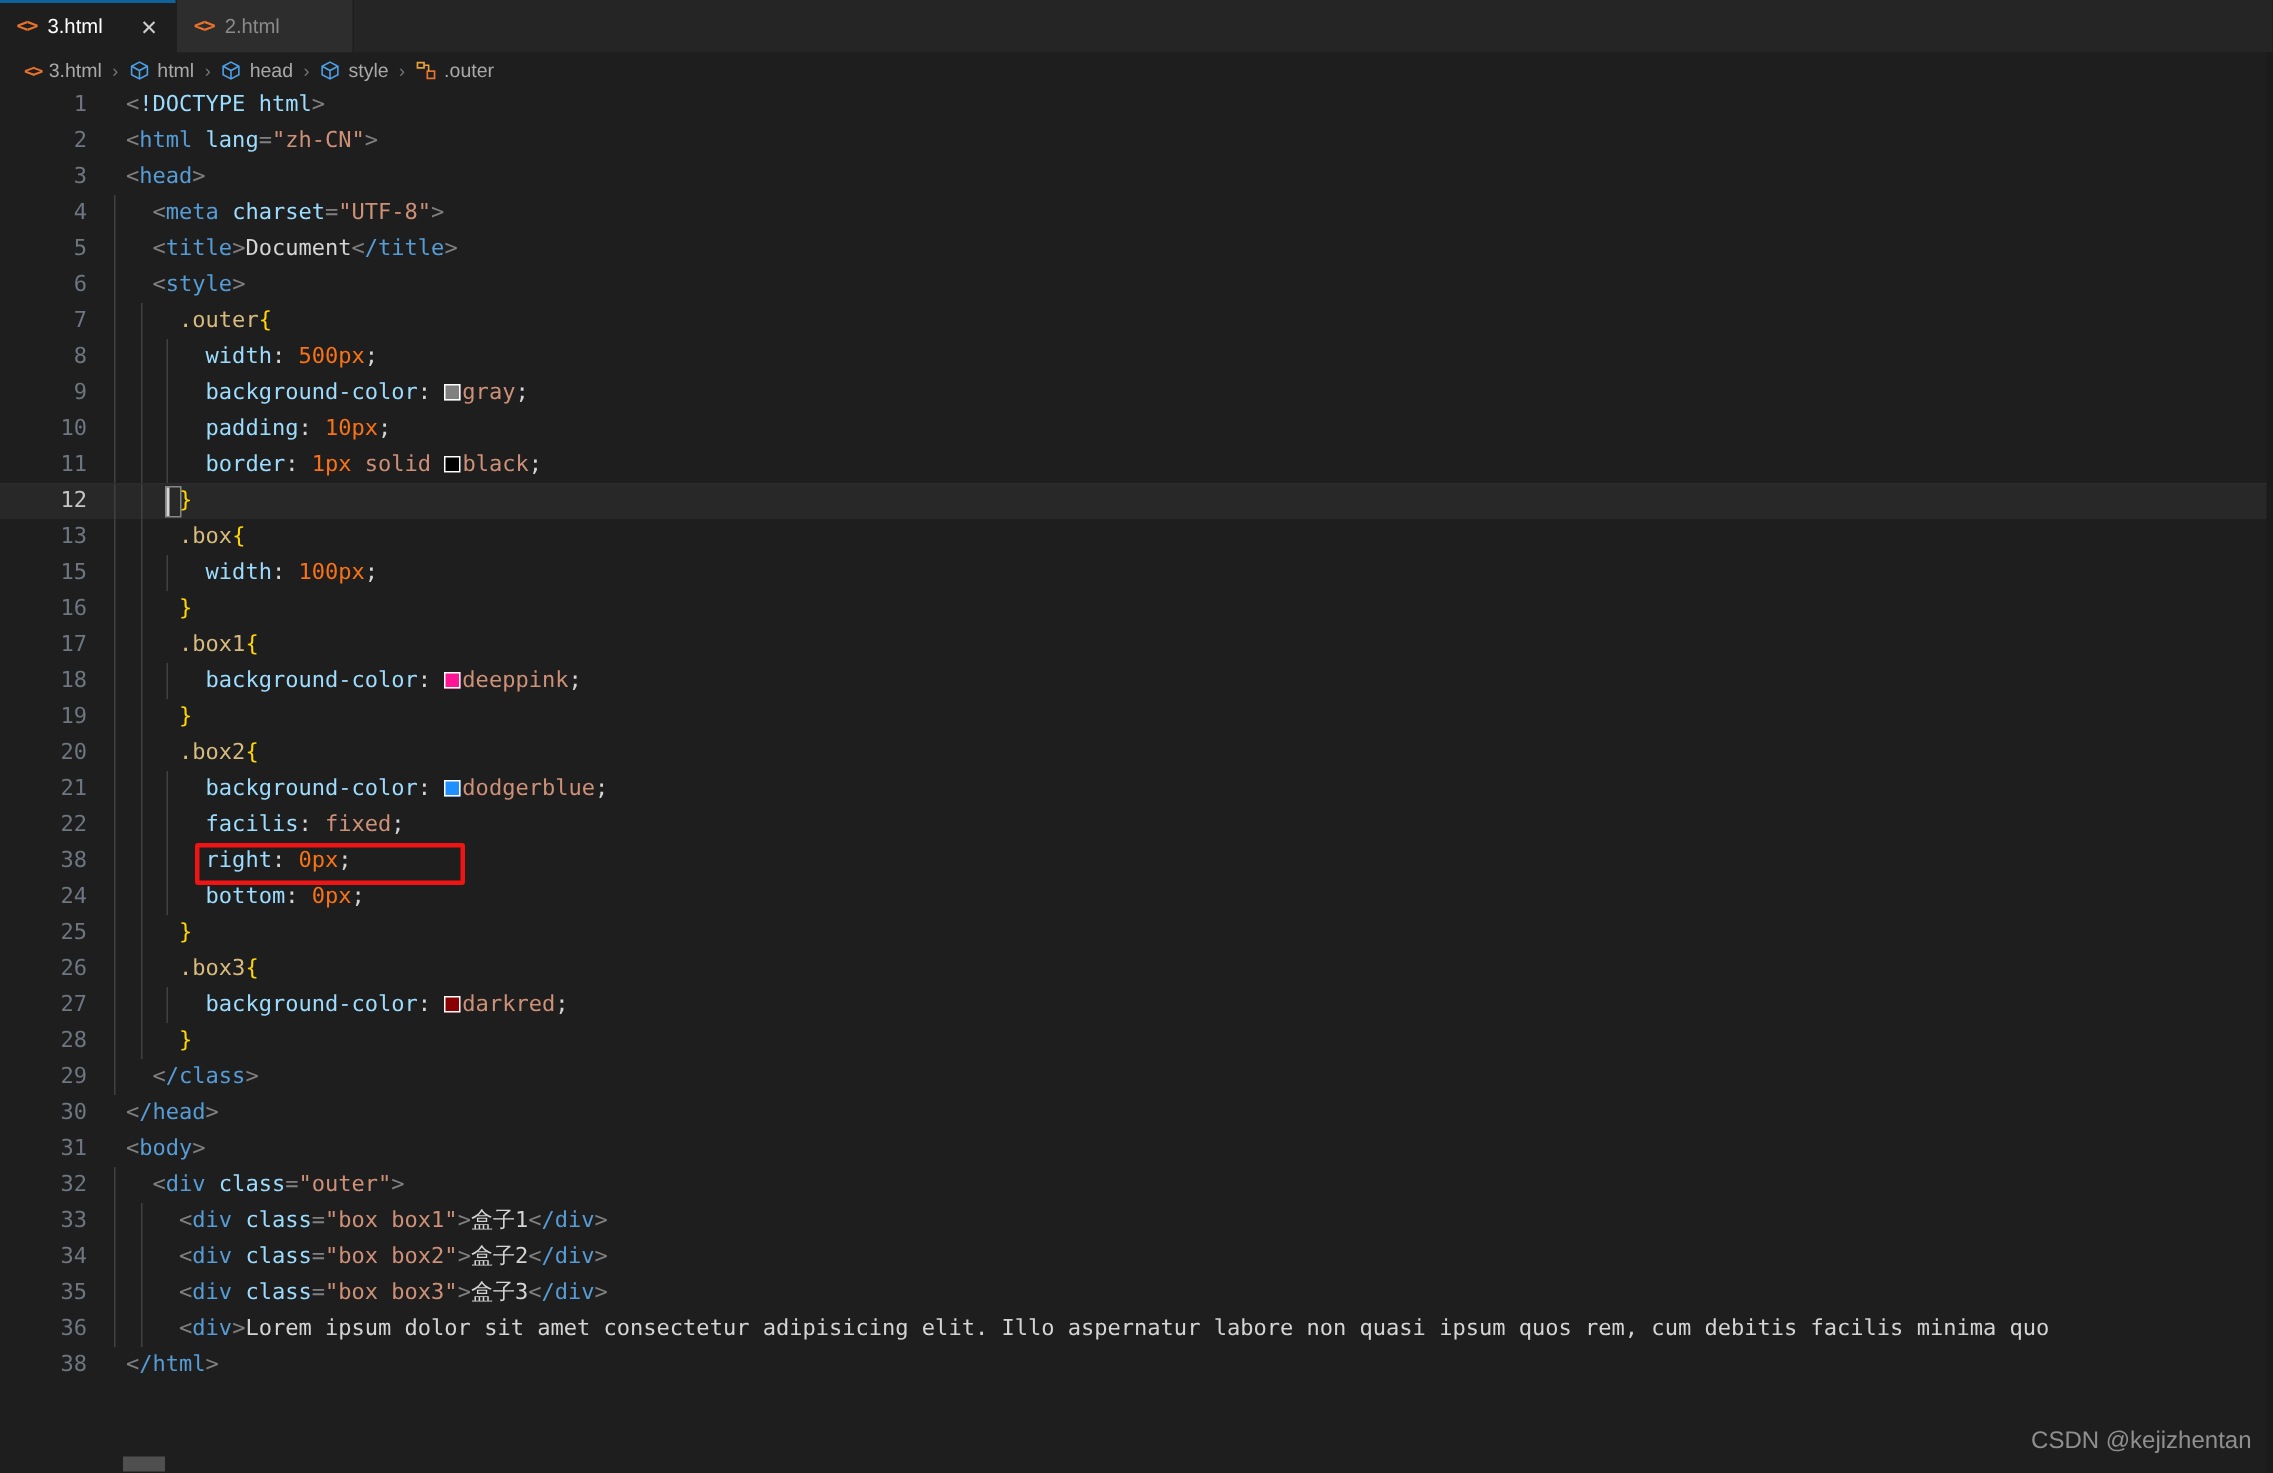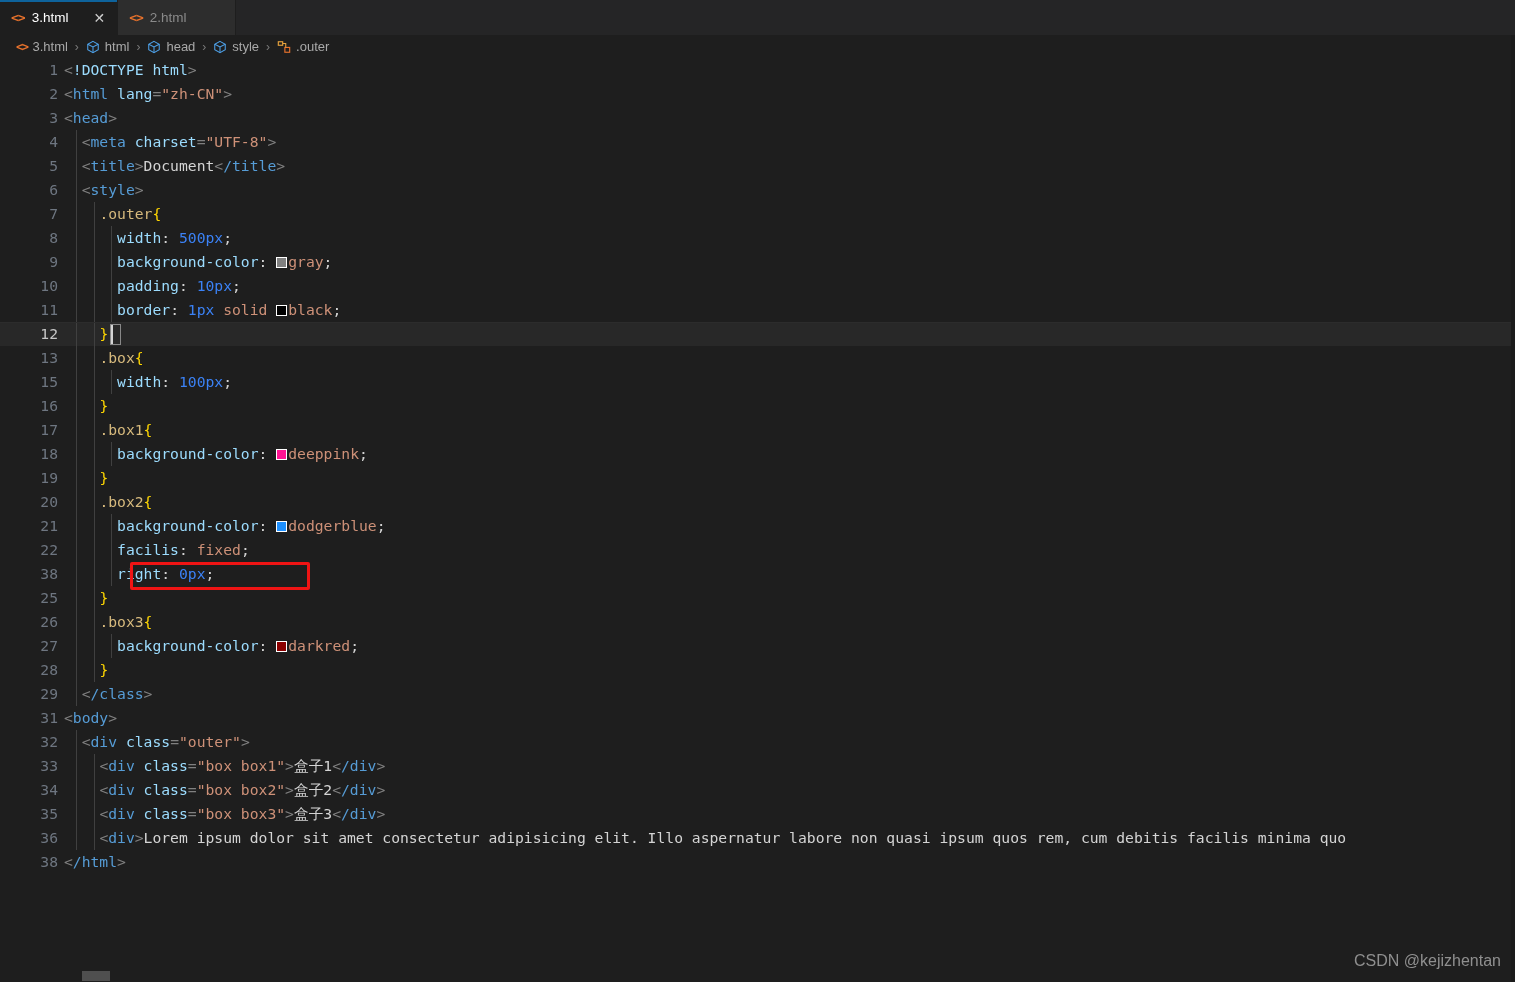--- a/index.html
+++ b/index.html
@@ -120,40 +120,40 @@
   }
   .ln {
     position: absolute; left: 0; top: 0;
     width: 58px; text-align: right;
     color: #6e7681;
     font-size: 14.7px;
     user-select: none;
   }
   .row.active .ln { color: #c6c6c6; }
   .code {
-    position: absolute; left: 64px; top: 0;
+    position: absolute; left: 84px; top: 0;
     white-space: pre;
   }
 
   
   .guide {
     position: absolute; top: 0; width: 1px; height: 24px;
     background: #404040;
   }
 
   
   .t-brk  { color: #808080; }
   .t-tag  { color: #569cd6; }
   .t-attr { color: #9cdcfe; }
   .t-str  { color: #ce9178; }
   .t-txt  { color: #d4d4d4; }
   .t-brace{ color: #ffd700; }
   .t-prop { color: #9cdcfe; }
   .t-val  { color: #ce9178; }
-  .t-num  { color: #3b82f6; }
+  .t-num  { color: #f97316; }
   .t-punc { color: #d4d4d4; }
   .t-cls  { color: #d7ba7d; }
 
   .swatch {
     display: inline-block;
     width: 11px; height: 11px;
     border: 1px solid #ffffff;
     vertical-align: -1px;
     margin-right: 1px;
   }
@@ -289,25 +289,27 @@
         <div class="row"><span class="ln">13</span><span class="guide" style="left: 76px;"></span><span class="guide" style="left: 93.68px;"></span><span class="code">    <span class="t-cls">.box</span><span class="t-brace">{</span></span></div>
         <div class="row"><span class="ln">15</span><span class="guide" style="left: 76px;"></span><span class="guide" style="left: 93.68px;"></span><span class="guide" style="left: 111.36px;"></span><span class="code">      <span class="t-prop">width</span><span class="t-punc">: </span><span class="t-num">100px</span><span class="t-punc">;</span></span></div>
         <div class="row"><span class="ln">16</span><span class="guide" style="left: 76px;"></span><span class="guide" style="left: 93.68px;"></span><span class="code">    <span class="t-brace">}</span></span></div>
         <div class="row"><span class="ln">17</span><span class="guide" style="left: 76px;"></span><span class="guide" style="left: 93.68px;"></span><span class="code">    <span class="t-cls">.box1</span><span class="t-brace">{</span></span></div>
         <div class="row"><span class="ln">18</span><span class="guide" style="left: 76px;"></span><span class="guide" style="left: 93.68px;"></span><span class="guide" style="left: 111.36px;"></span><span class="code">      <span class="t-prop">background-color</span><span class="t-punc">: </span><span class="swatch" style="background:#ff1493"></span><span class="t-val">deeppink</span><span class="t-punc">;</span></span></div>
         <div class="row"><span class="ln">19</span><span class="guide" style="left: 76px;"></span><span class="guide" style="left: 93.68px;"></span><span class="code">    <span class="t-brace">}</span></span></div>
         <div class="row"><span class="ln">20</span><span class="guide" style="left: 76px;"></span><span class="guide" style="left: 93.68px;"></span><span class="code">    <span class="t-cls">.box2</span><span class="t-brace">{</span></span></div>
         <div class="row"><span class="ln">21</span><span class="guide" style="left: 76px;"></span><span class="guide" style="left: 93.68px;"></span><span class="guide" style="left: 111.36px;"></span><span class="code">      <span class="t-prop">background-color</span><span class="t-punc">: </span><span class="swatch" style="background:#1e90ff"></span><span class="t-val">dodgerblue</span><span class="t-punc">;</span></span></div>
         <div class="row"><span class="ln">22</span><span class="guide" style="left: 76px;"></span><span class="guide" style="left: 93.68px;"></span><span class="guide" style="left: 111.36px;"></span><span class="code">      <span class="t-prop">facilis</span><span class="t-punc">: </span><span class="t-val">fixed</span><span class="t-punc">;</span></span></div>
         <div class="row"><span class="ln">38</span><span class="guide" style="left: 76px;"></span><span class="guide" style="left: 93.68px;"></span><span class="guide" style="left: 111.36px;"></span><span class="code">      <span class="t-prop">right</span><span class="t-punc">: </span><span class="t-num">0px</span><span class="t-punc">;</span></span></div>
+        <div class="row"><span class="ln">24</span><span class="guide" style="left: 76px;"></span><span class="guide" style="left: 93.68px;"></span><span class="guide" style="left: 111.36px;"></span><span class="code">      <span class="t-prop">bottom</span><span class="t-punc">: </span><span class="t-num">0px</span><span class="t-punc">;</span></span></div>
         <div class="row"><span class="ln">25</span><span class="guide" style="left: 76px;"></span><span class="guide" style="left: 93.68px;"></span><span class="code">    <span class="t-brace">}</span></span></div>
         <div class="row"><span class="ln">26</span><span class="guide" style="left: 76px;"></span><span class="guide" style="left: 93.68px;"></span><span class="code">    <span class="t-cls">.box3</span><span class="t-brace">{</span></span></div>
         <div class="row"><span class="ln">27</span><span class="guide" style="left: 76px;"></span><span class="guide" style="left: 93.68px;"></span><span class="guide" style="left: 111.36px;"></span><span class="code">      <span class="t-prop">background-color</span><span class="t-punc">: </span><span class="swatch" style="background:#8b0000"></span><span class="t-val">darkred</span><span class="t-punc">;</span></span></div>
         <div class="row"><span class="ln">28</span><span class="guide" style="left: 76px;"></span><span class="guide" style="left: 93.68px;"></span><span class="code">    <span class="t-brace">}</span></span></div>
         <div class="row"><span class="ln">29</span><span class="guide" style="left: 76px;"></span><span class="code"><span class="t-txt">  </span><span class="t-brk">&lt;</span><span class="t-tag">/class</span><span class="t-brk">&gt;</span></span></div>
+        <div class="row"><span class="ln">30</span><span class="code"><span class="t-brk">&lt;</span><span class="t-tag">/head</span><span class="t-brk">&gt;</span></span></div>
         <div class="row"><span class="ln">31</span><span class="code"><span class="t-brk">&lt;</span><span class="t-tag">body</span><span class="t-brk">&gt;</span></span></div>
         <div class="row"><span class="ln">32</span><span class="guide" style="left: 76px;"></span><span class="code"><span class="t-txt">  </span><span class="t-brk">&lt;</span><span class="t-tag">div</span> <span class="t-attr">class</span><span class="t-brk">=</span><span class="t-str">"outer"</span><span class="t-brk">&gt;</span></span></div>
         <div class="row"><span class="ln">33</span><span class="guide" style="left: 76px;"></span><span class="guide" style="left: 93.68px;"></span><span class="code"><span class="t-txt">    </span><span class="t-brk">&lt;</span><span class="t-tag">div</span> <span class="t-attr">class</span><span class="t-brk">=</span><span class="t-str">"box box1"</span><span class="t-brk">&gt;</span><span class="t-txt">盒子1</span><span class="t-brk">&lt;</span><span class="t-tag">/div</span><span class="t-brk">&gt;</span></span></div>
         <div class="row"><span class="ln">34</span><span class="guide" style="left: 76px;"></span><span class="guide" style="left: 93.68px;"></span><span class="code"><span class="t-txt">    </span><span class="t-brk">&lt;</span><span class="t-tag">div</span> <span class="t-attr">class</span><span class="t-brk">=</span><span class="t-str">"box box2"</span><span class="t-brk">&gt;</span><span class="t-txt">盒子2</span><span class="t-brk">&lt;</span><span class="t-tag">/div</span><span class="t-brk">&gt;</span></span></div>
         <div class="row"><span class="ln">35</span><span class="guide" style="left: 76px;"></span><span class="guide" style="left: 93.68px;"></span><span class="code"><span class="t-txt">    </span><span class="t-brk">&lt;</span><span class="t-tag">div</span> <span class="t-attr">class</span><span class="t-brk">=</span><span class="t-str">"box box3"</span><span class="t-brk">&gt;</span><span class="t-txt">盒子3</span><span class="t-brk">&lt;</span><span class="t-tag">/div</span><span class="t-brk">&gt;</span></span></div>
         <div class="row"><span class="ln">36</span><span class="guide" style="left: 76px;"></span><span class="guide" style="left: 93.68px;"></span><span class="code"><span class="t-txt">    </span><span class="t-brk">&lt;</span><span class="t-tag">div</span><span class="t-brk">&gt;</span><span class="t-txt">Lorem ipsum dolor sit amet consectetur adipisicing elit. Illo aspernatur labore non quasi ipsum quos rem, cum debitis facilis minima quo</span></span></div>
         <div class="row"><span class="ln">38</span><span class="code"><span class="t-brk">&lt;</span><span class="t-tag">/html</span><span class="t-brk">&gt;</span></span></div>
       </div>
 
     <div class="annot" style="left:130px; top:504px; width:180px; height:28px;"></div>

